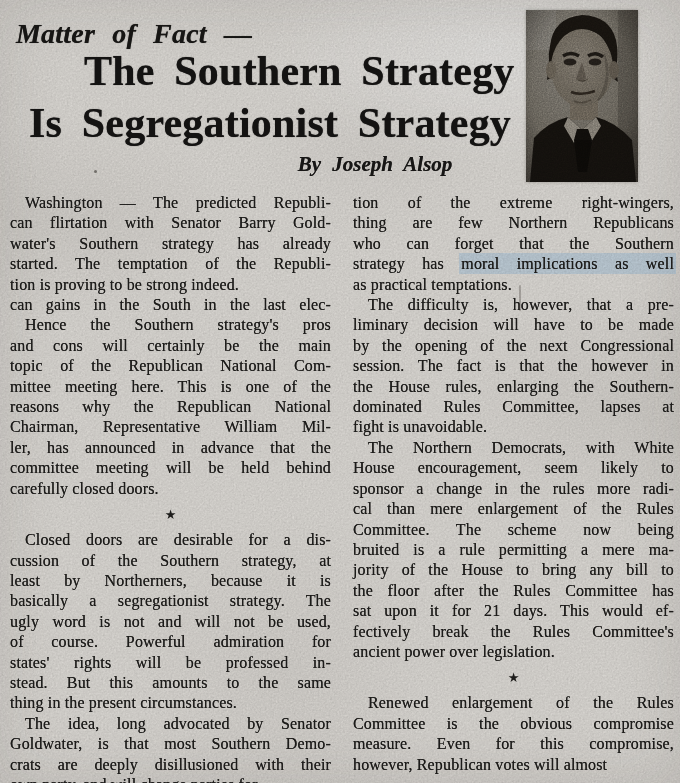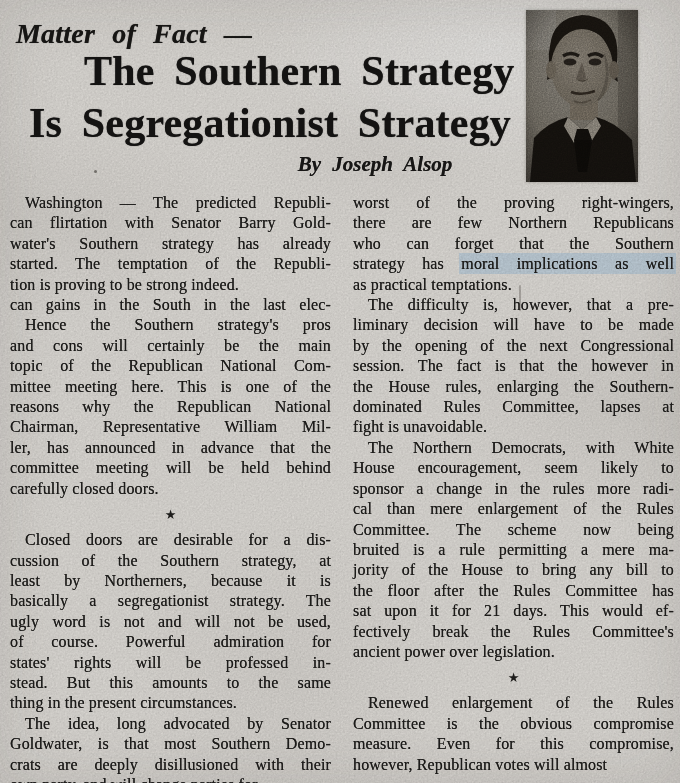--- a/index.html
+++ b/index.html
@@ -159,22 +159,22 @@
         <div class="line just">of course. Powerful admiration for</div>
         <div class="line just">states' rights will be professed in-</div>
         <div class="line just">stead. But this amounts to the same</div>
         <div class="line">thing in the present circumstances.</div>
         <div class="line just indent">The idea, long advocated by Senator</div>
         <div class="line just">Goldwater, is that most Southern Demo-</div>
         <div class="line just">crats are deeply disillusioned with their</div>
         <div class="line">own party, and will change parties for</div>
       </div>
     <div class="col">
-        <div class="line just">worst of the proving right-wingers,</div>
-        <div class="line just">there are few Northern Republicans</div>
+        <div class="line just">tion of the extreme right-wingers,</div>
+        <div class="line just">thing are few Northern Republicans</div>
         <div class="line just">who can forget that the Southern</div>
         <div class="line just">strategy has <span class="hl">moral implications as well</span></div>
         <div class="line">as practical temptations.</div>
         <div class="line just indent">The difficulty is, however, that a pre-</div>
         <div class="line just">liminary decision will have to be made</div>
         <div class="line just">by the opening of the next Congressional</div>
         <div class="line just">session. The fact is that the however in</div>
         <div class="line just">the House rules, enlarging the Southern-</div>
         <div class="line just">dominated Rules Committee, lapses at</div>
         <div class="line">fight is unavoidable.</div>

